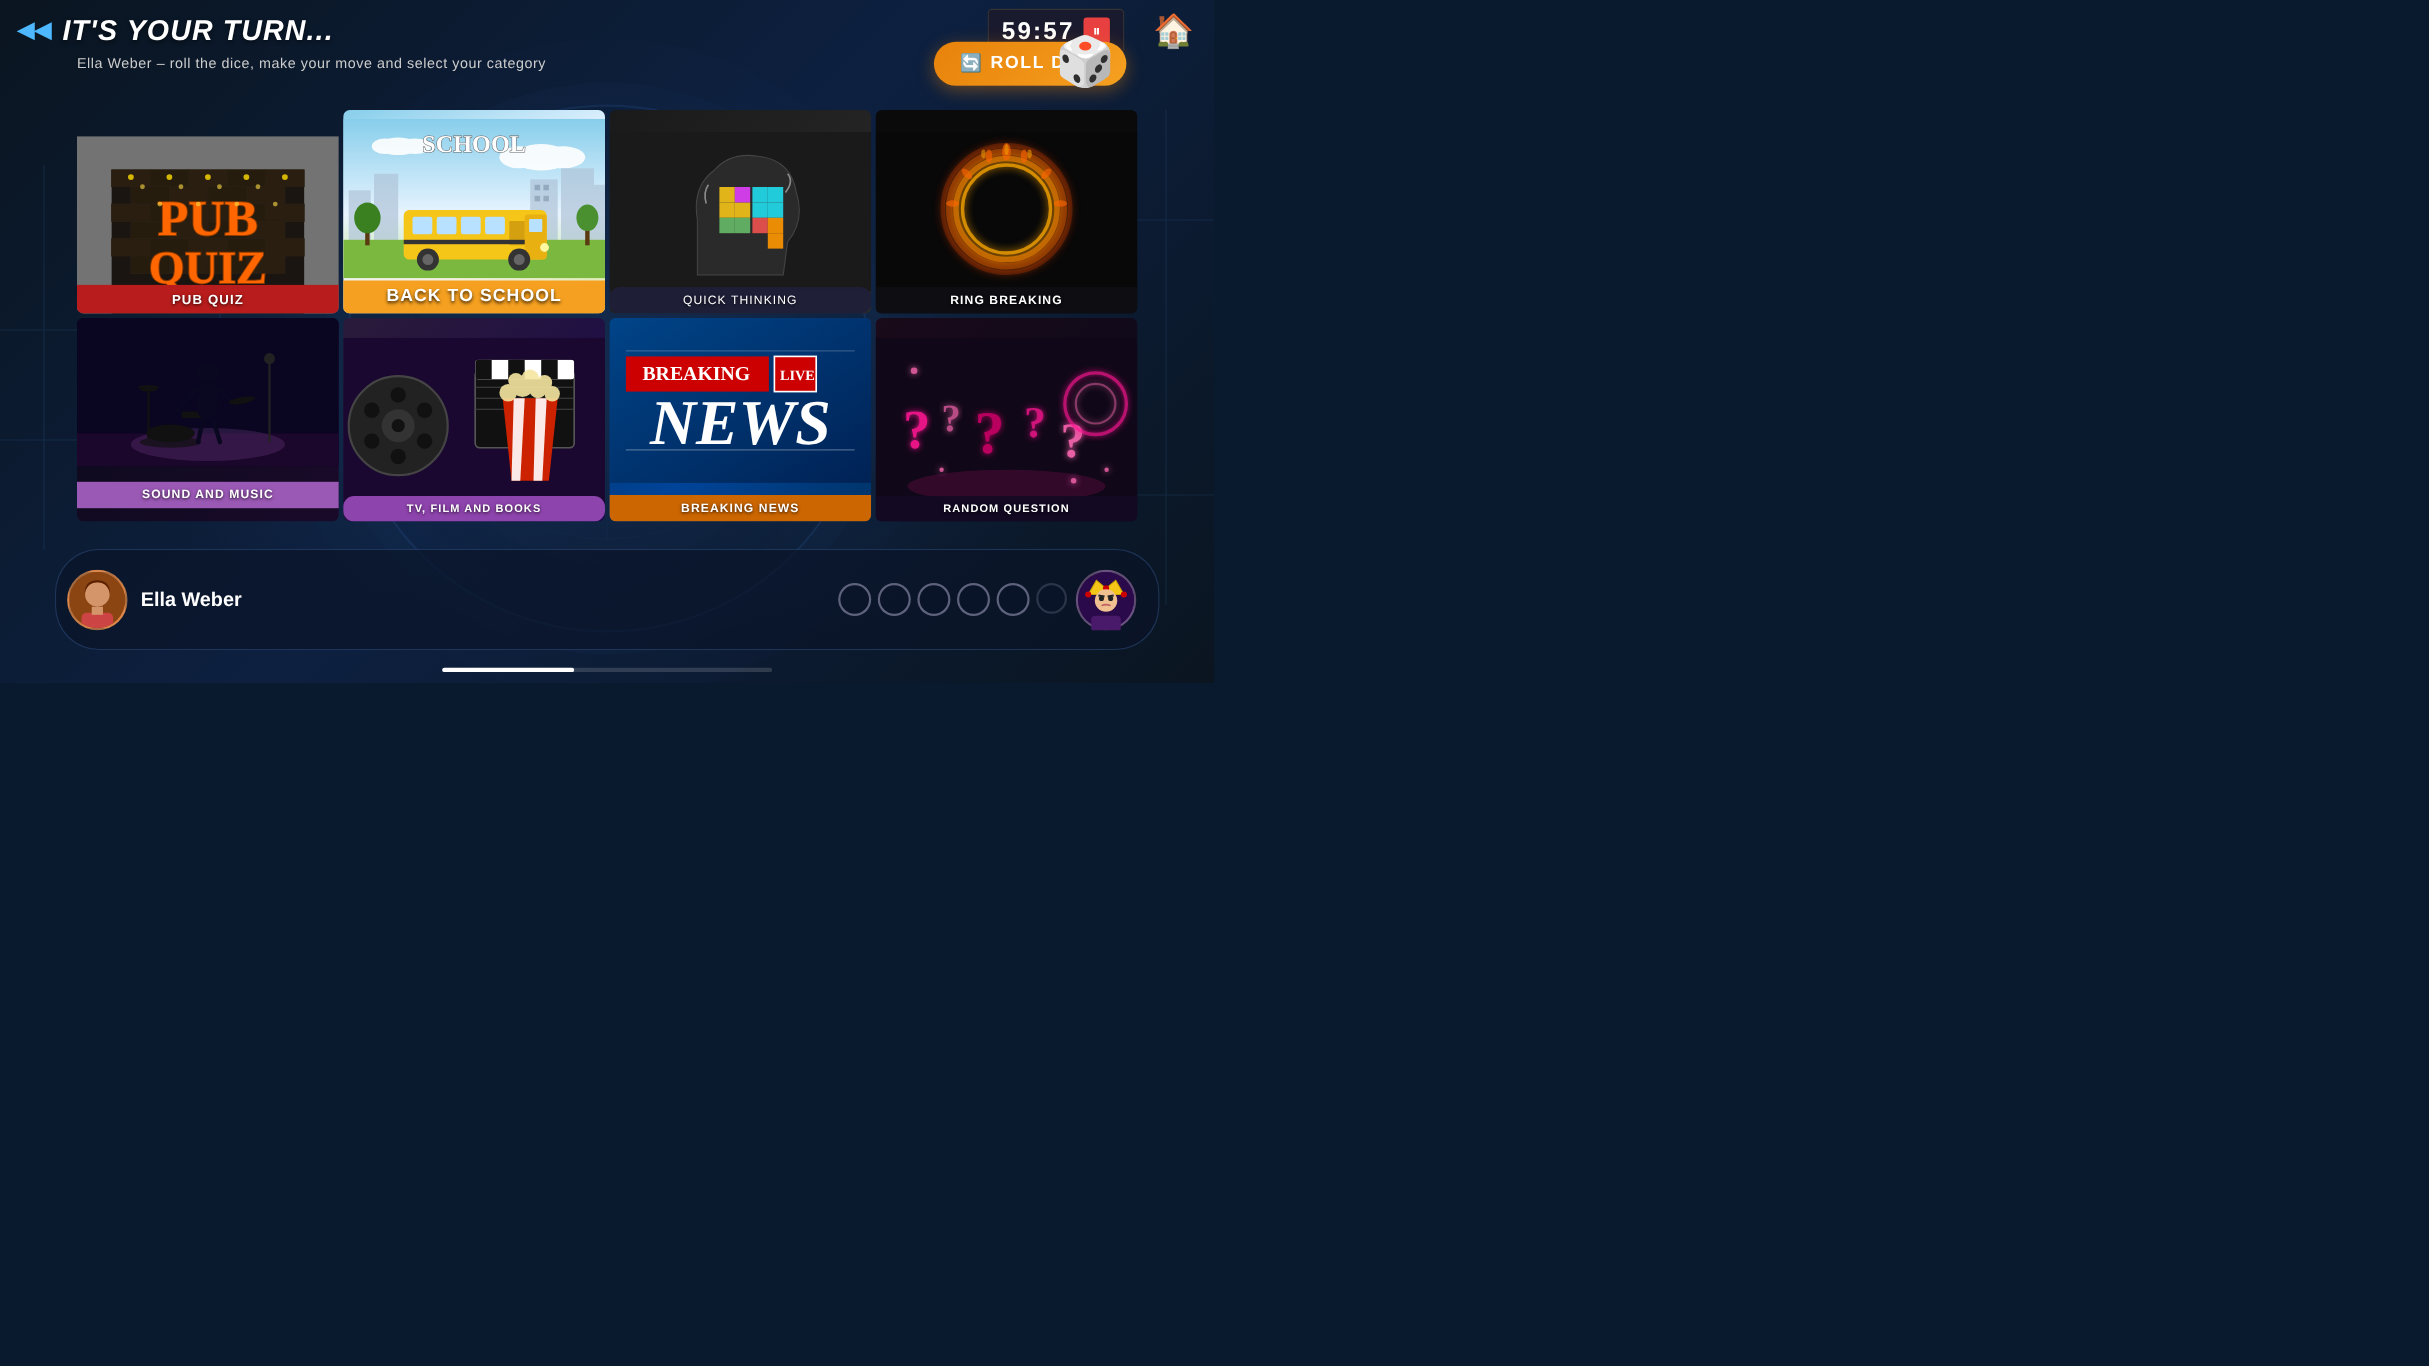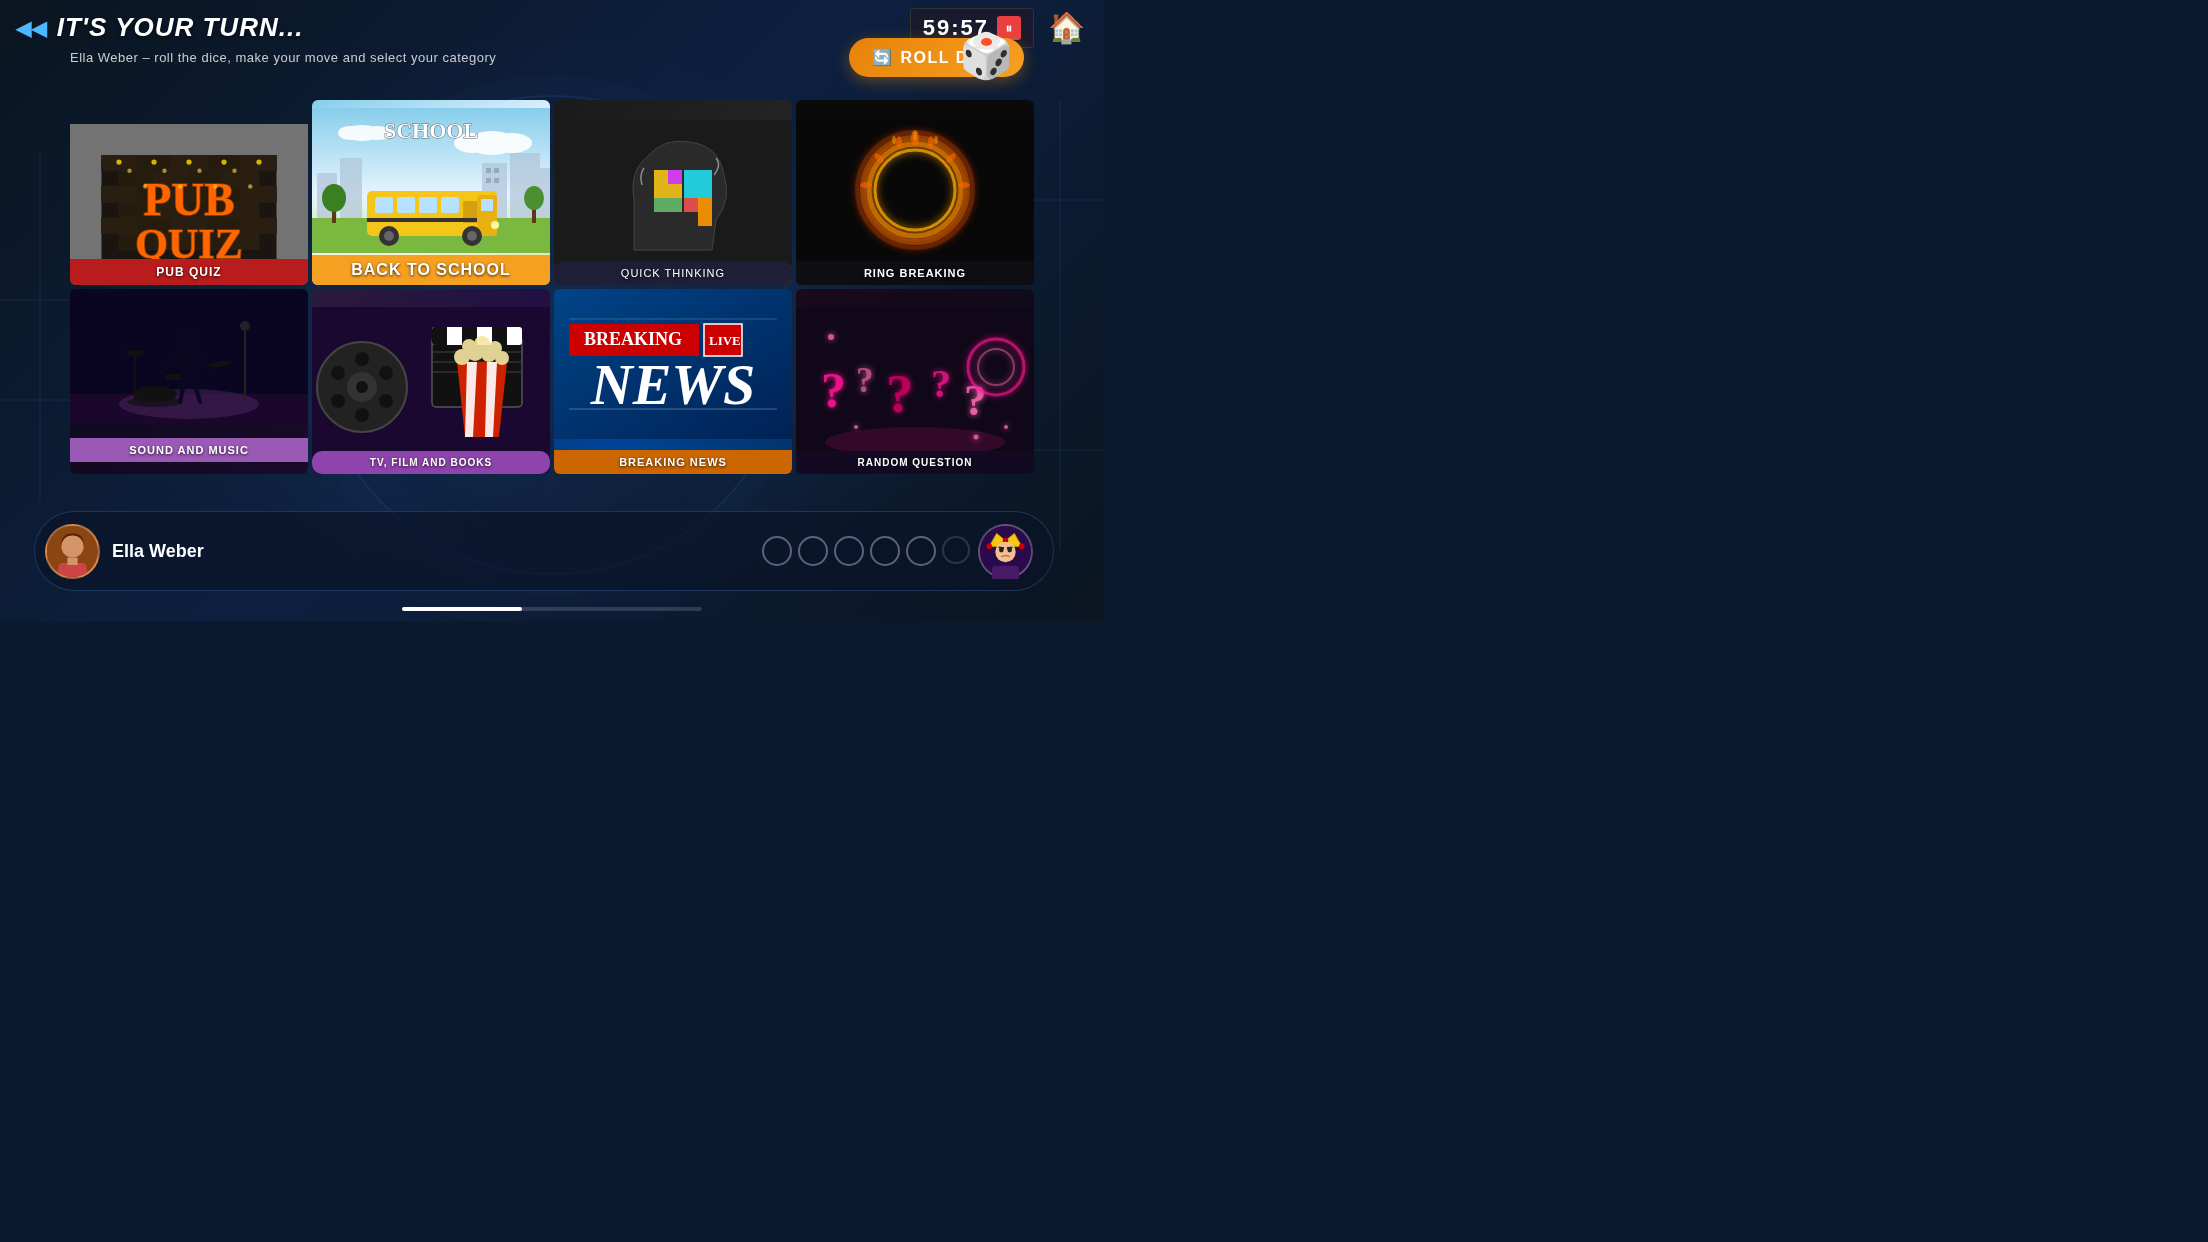--- a/index.html
+++ b/index.html
@@ -65,21 +65,21 @@
       font-size: 26px;
       font-weight: 900;
       font-style: italic;
       letter-spacing: 1px;
       text-shadow: 0 2px 4px rgba(0,0,0,0.5);
     }
 
     .header-right {
       display: flex;
       align-items: center;
-      gap: 12px;
+      gap: 24px;
       padding-left: 20px;
     }
 
     .timer-box {
       background: #1a1a2e;
       border: 1px solid #333;
       border-radius: 4px;
       padding: 6px 12px;
       display: flex;
       align-items: center;
@@ -339,23 +339,23 @@
     }
 
     .card-label-random {
       background: rgba(20,10,30,0.9);
     }
 
     
     .bottom-bar {
       position: absolute;
       bottom: 30px;
-      left: 34px;
+      left: 50px;
       right: 50px;
-      height: 80px;
+      height: 92px;
       background: rgba(10,20,40,0.7);
       border: 1px solid rgba(60,100,160,0.4);
       border-radius: 40px;
       display: flex;
       align-items: center;
       justify-content: space-between;
       padding: 0 20px 0 10px;
     }
 
     .player-left {

